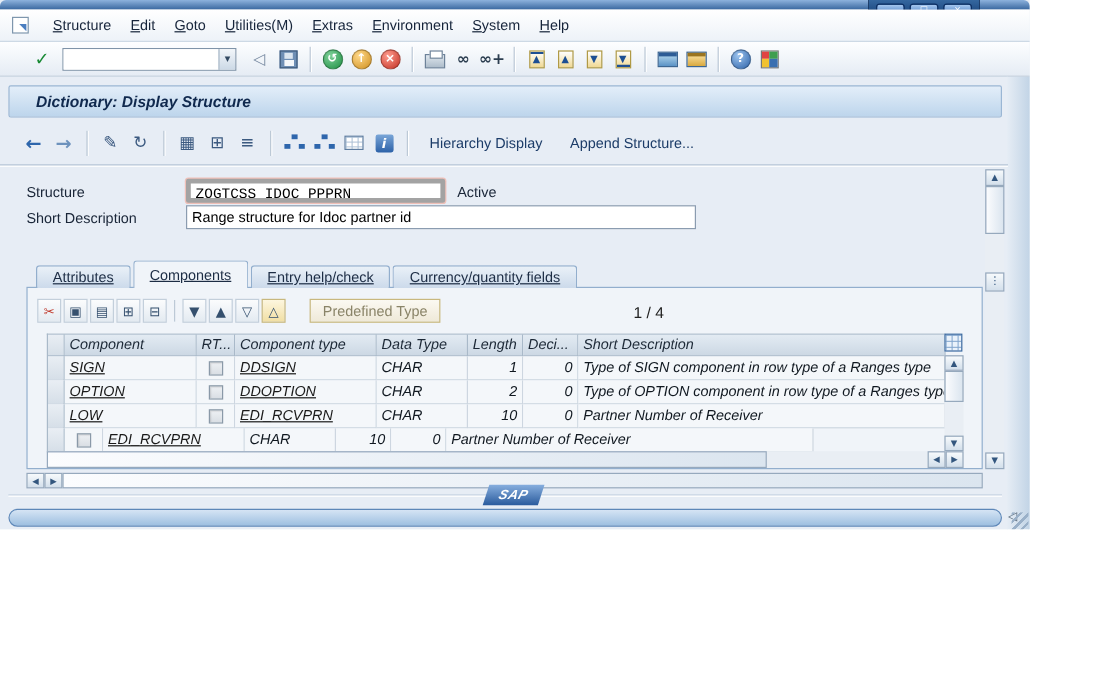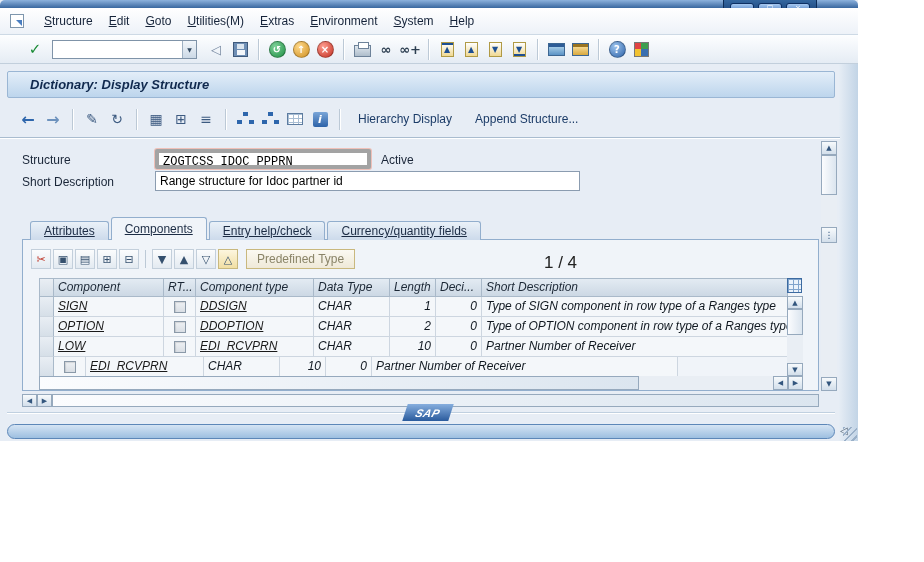--- a/index.html
+++ b/index.html
@@ -119,23 +119,23 @@
   .tab.active { background:#f0f4f9; height:23px; line-height:23px; margin-top:0; }
   .panel { position:absolute; left:22px; top:239px; width:797px; height:152px;
     background:#f0f4f9; border:1px solid #92aecd; z-index:1; }
 
   .grid-toolbar { position:absolute; left:8px; top:8px; height:22px; display:flex; align-items:center; gap:2px; }
   .gt-ic { width:20px; height:20px; border:1px solid #c3cfdb; background:linear-gradient(#fbfcfd,#e3eaf1);
     display:flex; align-items:center; justify-content:center; font-size:11px; color:#35506e; }
   .gt-ic.red { color:#c0392b; }
   .gt-ic.gold { background:linear-gradient(#fdf6df,#f1dfa4); border-color:#c8b87e; }
   .gt-sep { width:1px; height:18px; background:#bcc9d6; margin:0 4px; }
-  .pre-btn { margin-left:6px; height:20px; padding:0 10px; font-size:12px; color:#8a8468;
+  .pre-btn { margin-left:18px; height:20px; padding:0 10px; font-size:12px; color:#8a8468;
     border:1px solid #c9b87e; background:linear-gradient(#fbf9f2,#efe9d8); line-height:18px; }
-  .pos-ind { position:absolute; left:505px; top:13px; font-size:17px; color:#222;margin-left:16px; }
+  .pos-ind { position:absolute; left:505px; top:13px; font-size:13px; color:#222; }
 
   
   .grid { position:absolute; left:16px; top:38px; border-left:1px solid #a9b9c9; border-top:1px solid #a9b9c9;font-style:italic; }
   .g-row { display:flex; }
   .g-cell { border-right:1px solid #cdd6e0; border-bottom:1px solid #cdd6e0; padding:0 4px;
     font-size:12px; line-height:19px; height:20px; overflow:hidden; white-space:nowrap; background:#f4f7fa; color:#101820; }
   .g-head { height:18px; line-height:16px; background:linear-gradient(#e3ebf3,#ccd8e4);
     border-right:1px solid #a9b9c9; border-bottom:1px solid #a9b9c9; font-size:12px; color:#1c2836; }
   .sel { width:14px; padding:0; background:linear-gradient(#e9eef4,#d6dfe8); border-right:1px solid #a9b9c9; }
   .c-comp { width:110px; } .c-rt { width:32px; display:flex; align-items:center; justify-content:center; }

